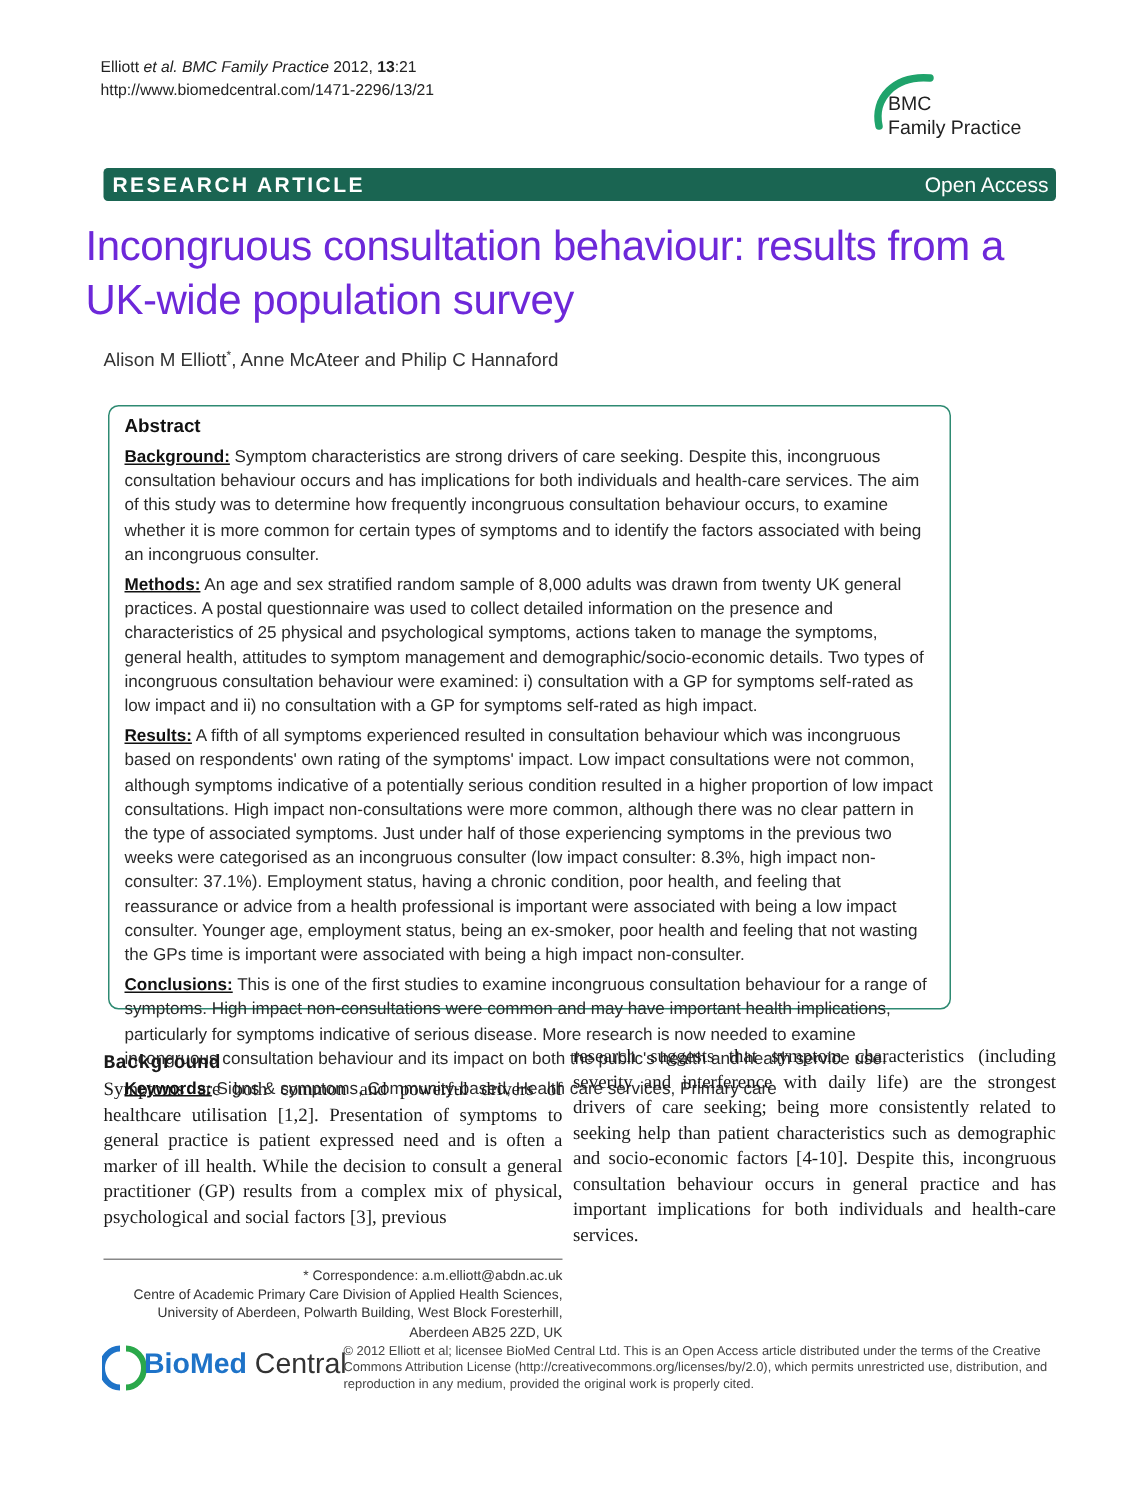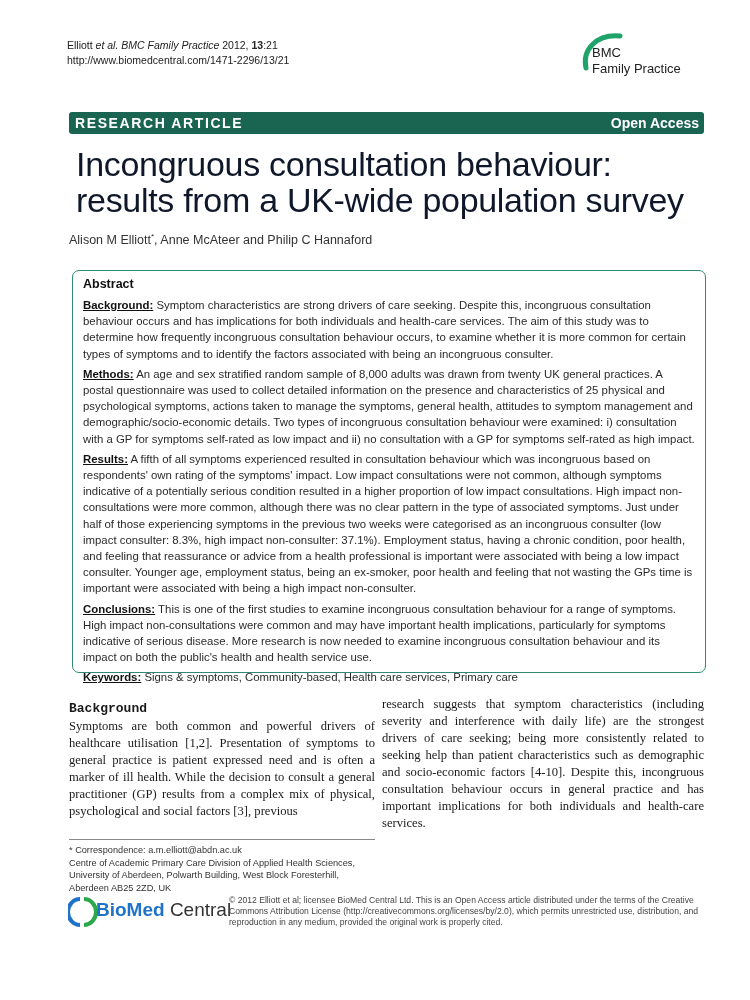--- a/index.html
+++ b/index.html
@@ -5,45 +5,45 @@
   html, body { margin: 0; padding: 0; background: #ffffff; }
   body { width: 750px; height: 1000px; position: relative; overflow: hidden; color: #1a1a1a; }
   .sans { font-family: "Liberation Sans", "DejaVu Sans", sans-serif; }
   .serif { font-family: "Liberation Serif", "DejaVu Serif", serif; }
 
   .citation { position: absolute; left: 67px; top: 38px; font-size: 10.5px; line-height: 15px; color: #222; }
   .citation .cite-line { display: block; }
   .citation i { font-style: italic; }
   .citation b { font-weight: bold; }
 
-  .journal-logo { position: absolute; left: 578px; top: 28px; width: 130px; height: 50px; }
+  .journal-logo { position: absolute; left: 578px; top: 44px; width: 130px; height: 50px; }
   .journal-logo svg { position: absolute; left: 0; top: 0; }
   .journal-logo .jl-text { position: absolute; left: 14px; top: 17px; font-size: 13px; line-height: 16px; color: #222; }
 
   .banner { position: absolute; left: 69px; top: 112px; width: 635px; height: 22px; background: #1a6552; border-radius: 3px; color: #fff; }
   .banner .ra { position: absolute; left: 6px; top: 3px; font-size: 14px; font-weight: bold; letter-spacing: 1.6px; }
-  .banner .oa { position: absolute; right: 5px; top: 3px; font-size: 14px; font-weight: bold; }
+  .banner .oa { position: absolute; right: 5px; top: 3px; font-size: 14px; font-weight: normal; }
 
-  .title { position: absolute; left: 76px; top: 146px; width: 640px; font-size: 34px; line-height: 36px; color: #0f172a; letter-spacing: -0.3px; }
+  .title { position: absolute; left: 57px; top: 146px; width: 640px; font-size: 28px; line-height: 36px; color: #6d28d9; letter-spacing: -0.3px; }
   .authors { position: absolute; left: 69px; top: 232px; font-size: 12.5px; color: #333; }
   .authors sup { font-size: 8px; }
 
-  .abstract-box { position: absolute; left: 72px; top: 270px; width: 634px; height: 403px; border: 1.5px solid #2e8a72; border-radius: 7px; padding: 0 10px; box-sizing: border-box; }
+  .abstract-box { position: absolute; left: 72px; top: 270px; width: 562px; height: 403px; border: 1.5px solid #2e8a72; border-radius: 7px; padding: 0 10px; box-sizing: border-box; }
   .abstract-box .abs-h { font-size: 12.5px; font-weight: bold; margin-top: 6px; margin-bottom: 6px; color: #111; }
   .abs-para { font-size: 11.4px; line-height: 16.2px; color: #2a2a2a; margin: 0 0 4px 0; }
   .abs-para .lab { font-weight: bold; color: #111; text-decoration: underline; }
 
   .col { position: absolute; top: 700px; width: 306px; font-size: 12.6px; line-height: 17px; text-align: justify; color: #1a1a1a; }
   .col-left { left: 69px; }
   .col-right { left: 382px; top: 696px; width: 322px; }
   .col h2 { font-family: Liberation Mono, monospace; font-size: 13px; font-weight: bold; margin: 0 0 1px 0; }
   .col p { margin: 0; }
   .col p.indent { text-indent: 12px; }
 
-  .footnote { position: absolute; left: 69px; top: 839px; width: 306px; border-top: 1px solid #888; padding-top: 4px; font-size: 9.2px; line-height: 12.5px; color: #333; }
+  .footnote { position: absolute; left: 69px; top: 839px; width: 306px; border-top: 1px solid #888; padding-top: 4px; font-size: 9.2px; line-height: 12.5px; color: #333; text-align: right; }
 
   .bmc-logo { position: absolute; left: 68px; top: 895px; width: 150px; height: 34px; }
   .bmc-logo .bmc-text { position: absolute; left: 28px; top: 4px; font-size: 19px; white-space: nowrap; }
   .bmc-logo .bio { color: #1e73c8; font-weight: bold; }
   .bmc-logo .cen { color: #333; }
 
   .license { position: absolute; left: 229px; top: 895px; width: 480px; font-size: 8.6px; line-height: 11px; color: #444; }
 </style>
 </head>
 <body>

